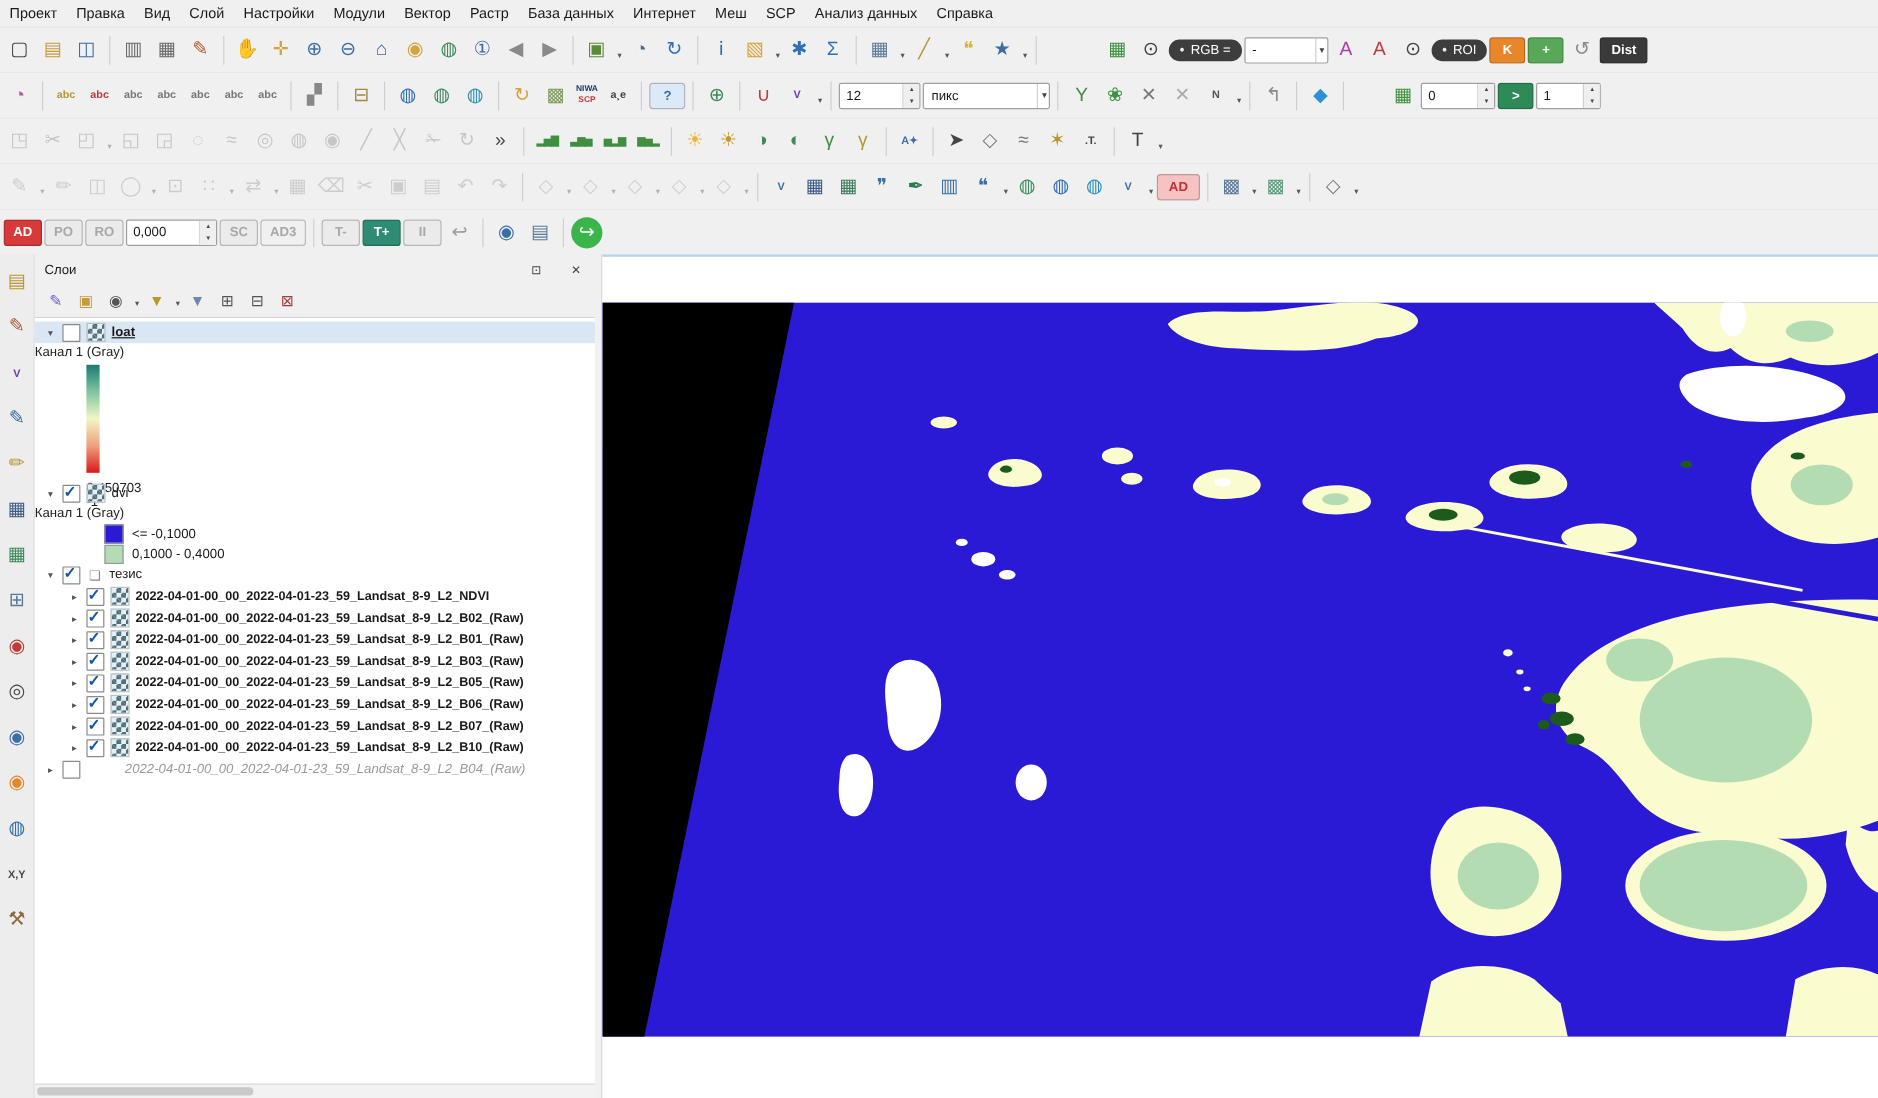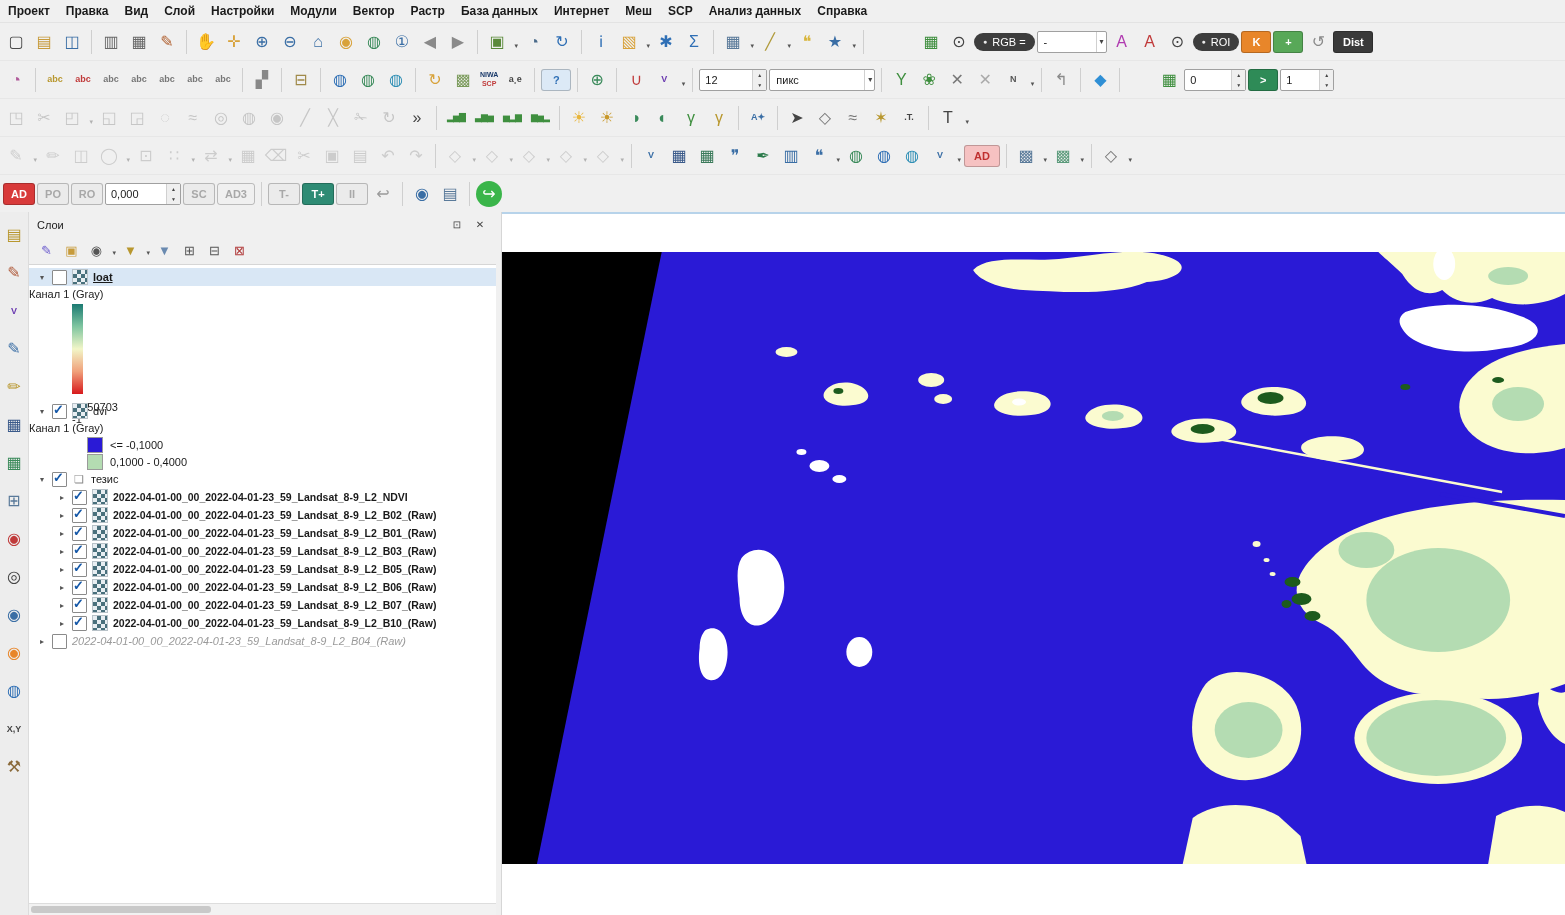--- a/index.html
+++ b/index.html
@@ -1,18 +1,18 @@
 <!DOCTYPE html>
 <html style="--map-nodata: #000000; --map-water: #2a1ad6; --map-land_low: #fbfbd0; --map-veg_mid: #b4dcb2; --map-veg_high: #1d5b1d; --map-cloud: #ffffff;"><head>
 <meta charset="utf-8">
 <style>
   html,body{margin:0;padding:0;}
   body{width:1565px;height:915px;overflow:hidden;font-family:"Liberation Sans",sans-serif;background:#f0f0f0;position:relative;font-size:12px;color:#1a1a1a;}
   #menubar{height:22px;display:flex;align-items:center;background:#f0f0f0;border-bottom:1px solid #e3e3e3;}
-  .menu-item{padding:3px 8px;white-space:nowrap;font-weight:bold;}
+  .menu-item{padding:3px 8px;white-space:nowrap;}
   .trow-bar{display:flex;align-items:center;height:37px;padding:0 3px;background:#f0f0f0;border-bottom:1px solid #e7e7e7;gap:2px;overflow:hidden;}
   .tbtn{min-width:26px;height:26px;display:flex;align-items:center;justify-content:center;font-size:16px;position:relative;border-radius:3px;flex:none;}
   .tbtn .g{line-height:1;}
   .tbtn.dd{padding-right:9px;}
   .tbtn.dd::after{content:"▾";font-size:7px;color:#555;position:absolute;right:1px;bottom:5px;}
   .tbtn.dis{opacity:.4;}
   .tbtn.small .g{font-size:9px;font-weight:bold;}
   .tbtn.hist .g{font-size:9px;letter-spacing:-1px;}
   .tsep{width:1px;height:24px;background:#cfcfcf;margin:0 4px;flex:none;}
   .tgap{flex:none;}
@@ -23,36 +23,36 @@
   .spin{height:20px;border:1px solid #a0a0a0;background:#fff;display:flex;align-items:stretch;font-size:11px;flex:none;border-radius:2px;}
   .spin .sv{flex:1;display:flex;align-items:center;padding-left:5px;}
   .spin .st{width:13px;border-left:1px solid #d0d0d0;display:flex;flex-direction:column;}
   .spin .st span{flex:1;font-size:5px;display:flex;align-items:center;justify-content:center;color:#444;background:#efefef;}
   .btnl{height:20px;display:flex;align-items:center;justify-content:center;font-size:11px;font-weight:bold;border-radius:3px;border:1px solid rgba(0,0,0,.22);padding:0 4px;flex:none;}
   .logo{font-size:7px;font-weight:bold;line-height:1.15;text-align:center;color:#1a3a6a;flex:none;padding:0 2px;}
   .logo .logo-b{color:#c03a3a;}
   #main{position:absolute;top:212px;left:0;right:0;bottom:0;display:flex;}
   #dockbar{width:28px;background:#ededed;border-right:1px solid #dcdcdc;display:flex;flex-direction:column;align-items:center;padding-top:10px;gap:12px;flex:none;}
   #layers-panel{width:467px;background:#f0f0f0;display:flex;flex-direction:column;flex:none;}
-  .panel-header{height:25px;display:flex;align-items:center;padding:0 8px;font-size:11px;gap:7px;}
+  .panel-header{height:25px;display:flex;align-items:center;padding:0 8px;font-size:11px;gap:17px;}
   .panel-title{flex:1;}
   .win-btn{width:16px;height:14px;font-size:10px;display:flex;align-items:center;justify-content:center;color:#444;}
   .panel-toolbar{height:27px;display:flex;align-items:center;gap:2px;padding:0 6px;}
   .panel-toolbar .tbtn{min-width:23px;height:23px;font-size:13px;}
   .tree{flex:1;background:#fff;border-top:1px solid #d6d6d6;font-size:11px;padding-top:3px;overflow:hidden;}
   .trow{height:18px;display:flex;align-items:center;gap:5px;padding-left:8px;white-space:nowrap;}
   .trow.sel{background:#d9e7f5;}
   .exp{width:10px;font-size:8px;color:#555;text-align:center;flex:none;}
   .cb{width:13px;height:13px;border:1px solid #8a8a8a;background:#fff;position:relative;flex:none;border-radius:1px;}
   .cb.on::after{content:"✓";position:absolute;left:0px;top:-3px;font-size:13px;color:#1558a8;font-weight:bold;}
   .licon{width:14px;height:14px;flex:none;background-image:linear-gradient(45deg,#49707c 25%,transparent 25%,transparent 75%,#49707c 75%),linear-gradient(45deg,#49707c 25%,#e8eef2 25%,#e8eef2 75%,#49707c 75%);background-size:8px 8px;background-position:0 0,4px 4px;border:1px solid #b8c2c8;}
   .gicon{width:14px;height:14px;flex:none;font-size:11px;color:#8a8a8a;display:flex;align-items:center;justify-content:center;}
   .loat-label{font-weight:bold;text-decoration:underline;}
   .child .llab{font-weight:bold;font-size:10.5px;}
-  .llab.dim{color:#9a9a9a;font-style:italic;}
+  .llab.dim{color:#9a9a9a;font-style:italic;margin-left:32px;}
   .kanal{height:16px;display:flex;align-items:center;color:#222;}
   .leg-row{height:17px;display:flex;align-items:center;gap:7px;padding-left:58px;}
   .leg-sw{width:14px;height:14px;border:1px solid #9a9a9a;flex:none;}
   .child{padding-left:28px;}
   .ramp-wrap{display:flex;gap:7px;padding-left:43px;height:94px;margin:2px 0 4px;flex-direction:column;}
   .ramp{width:11px;height:90px;flex:none;}
   .ramp-lbls{display:flex;flex-direction:column;justify-content:space-between;font-size:11px;}
   .hscroll{height:11px;background:#f2f2f2;border-top:1px solid #ddd;position:relative;}
   .hthumb{position:absolute;left:2px;top:2px;width:180px;height:7px;background:#c9c9c9;border-radius:3px;}
   #splitter{width:5px;background:#f0f0f0;border-right:1px solid #d6d6d6;flex:none;}

